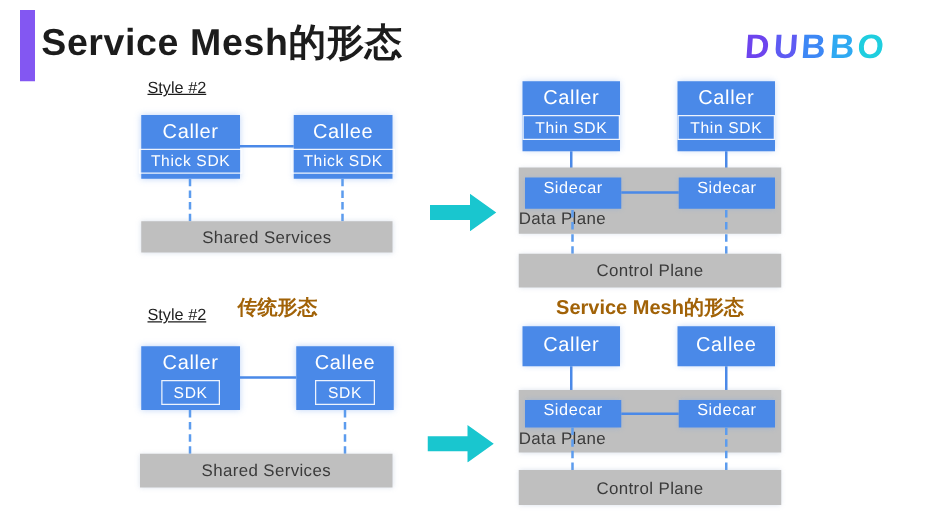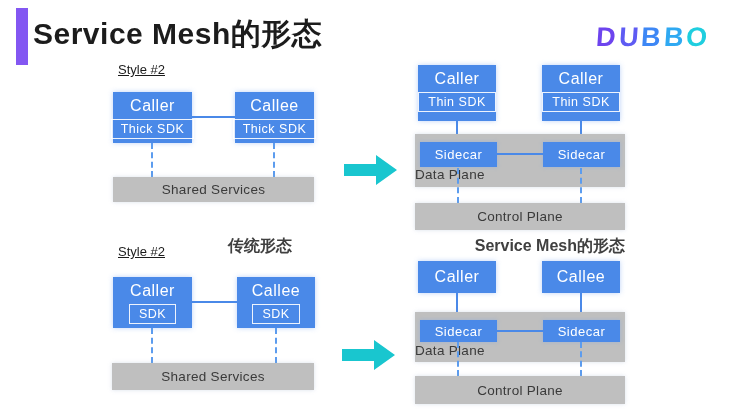--- a/index.html
+++ b/index.html
@@ -14,34 +14,34 @@
   .slide-title{left:33px;top:14px;font-size:30px;font-weight:600;color:#1c1c1c;letter-spacing:0.5px;white-space:nowrap;}
   .logo{left:596px;top:22px;font-size:27px;font-weight:800;letter-spacing:3px;white-space:nowrap;}
   .logo span{display:inline-block;transform:skewX(-4deg);}
   .logo .l0{color:#6D44EE;}
   .logo .l1{color:#5E5BF3;}
   .logo .l2{color:#3D87F5;}
   .logo .l3{color:#2FA9F2;}
   .logo .l4{color:#1FCEDF;}
   
   .style-label{font-size:13px;color:#1c1c1c;text-decoration:underline;white-space:nowrap;}
-  .heading{font-size:16px;font-weight:bold;color:#404040;text-align:right;white-space:nowrap;}
+  .heading{font-size:16px;font-weight:bold;color:#a16207;text-align:center;white-space:nowrap;}
   .bbox{
     background:#4A89E8;color:#fff;display:flex;flex-direction:column;
     align-items:center;box-shadow:0 0 5px rgba(110,160,240,.45);
   }
   .bbox .blabel{font-size:16px;margin-top:5px;letter-spacing:0.5px;}
   .bbox .sdk{
     border:1px solid rgba(255,255,255,.9);font-size:12.5px;
     padding:2px 9px;margin-top:4px;letter-spacing:0.5px;white-space:nowrap;
   }
   .bbox.center-only{justify-content:center;}
   .bbox.center-only .blabel{margin-top:0;}
   .sidecar{
-    background:#4A89E8;color:#fff;display:flex;align-items:center;justify-content:center;
+    background:#4A89E8;color:#fff;display:flex;align-items:flex-start;justify-content:center;
     font-size:13px;letter-spacing:0.5px;box-shadow:0 0 4px rgba(110,160,240,.4);
   }
   .band{
     background:#BFBFBF;color:#3a3a3a;display:flex;align-items:center;justify-content:center;
     font-size:13.5px;letter-spacing:0.3px;box-shadow:0 0 4px rgba(150,170,200,.35);
   }
   .band-plain{background:#BFBFBF;box-shadow:0 0 4px rgba(150,170,200,.35);}
   .band-text{font-size:13.5px;color:#3a3a3a;letter-spacing:0.3px;}
   .hline{background:#4A89E8;height:2px;}
   .vsolid{width:2px;background:#4A89E8;}

